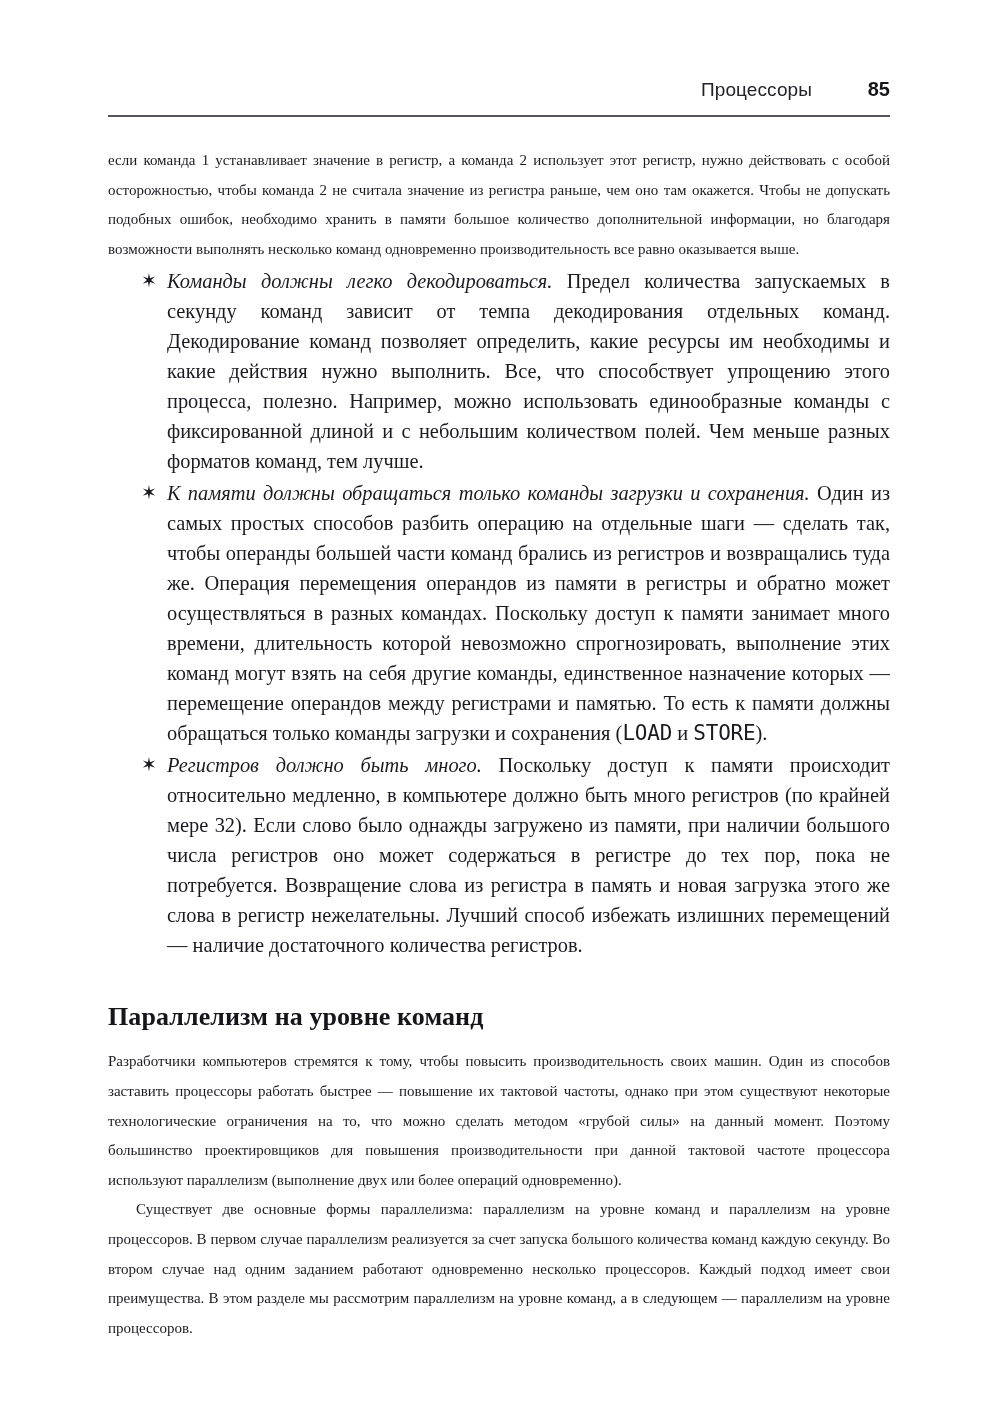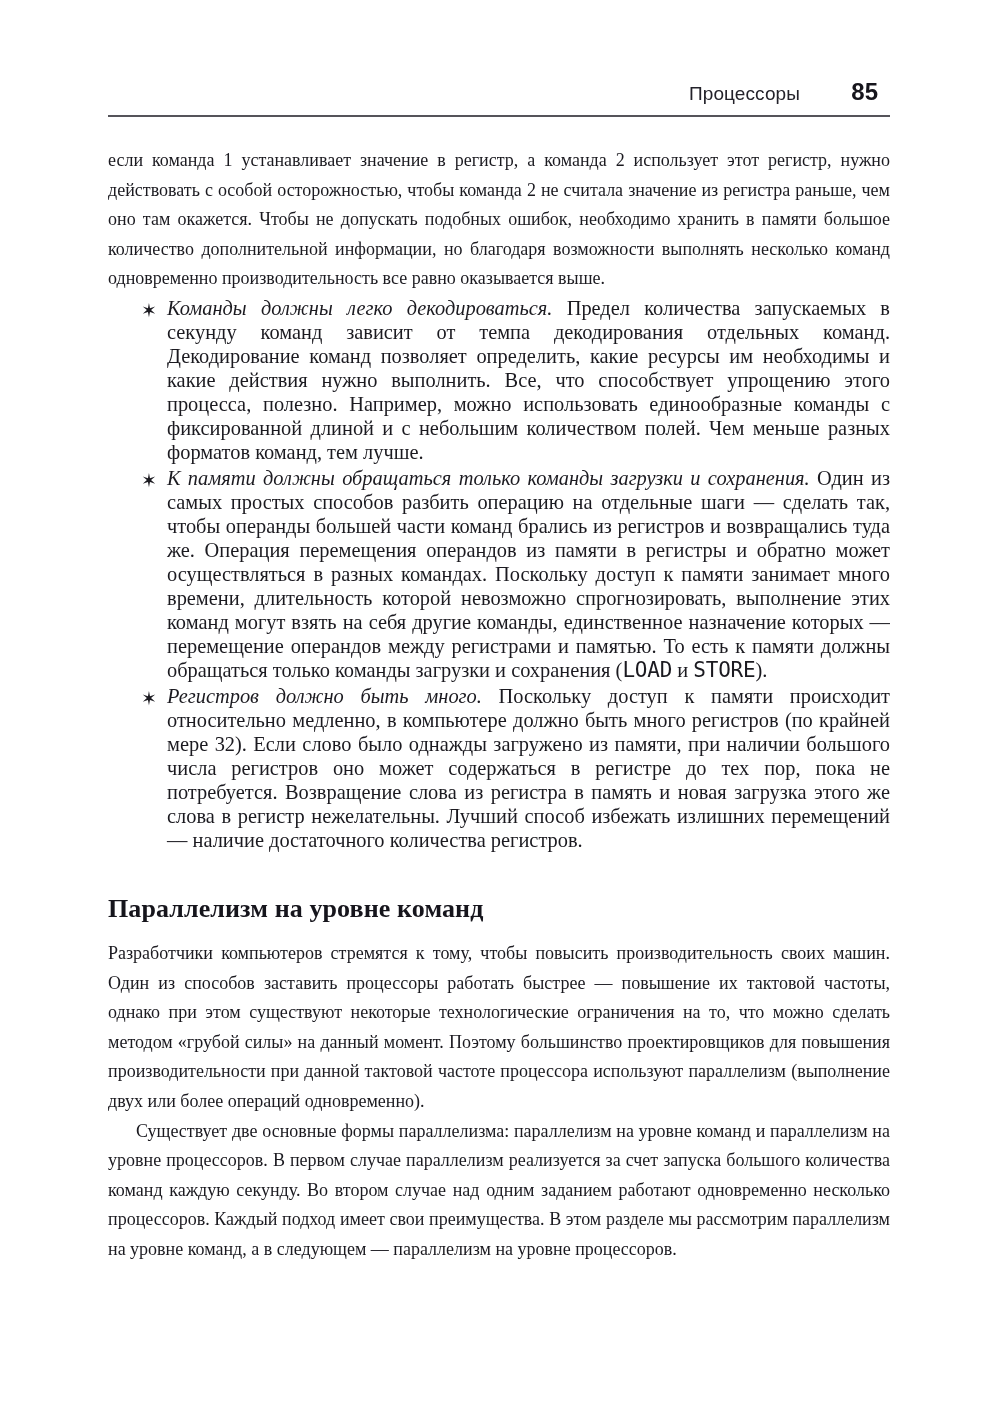--- a/index.html
+++ b/index.html
@@ -21,35 +21,35 @@
     left: 0;
     top: 0;
     width: 1000px;
     height: 1424px;
     background: #fff;
   }
 
   
   .running-head {
     position: absolute;
-    left: 96px;
+    left: 108px;
     top: 78px;
     width: 782px;
     display: flex;
     align-items: baseline;
     justify-content: flex-end;
     font-family: "Liberation Sans", "DejaVu Sans", sans-serif;
   }
   .running-head .chapter-title {
     font-size: 19px;
     color: #23222a;
     letter-spacing: 0.1px;
   }
   .running-head .page-number {
-    font-size: 24px;
+    font-size: 20px;
     font-weight: bold;
     color: #16151c;
     margin-left: 44px;
     min-width: 34px;
     text-align: right;
   }
   .head-rule {
     position: absolute;
     left: 108px;
     top: 115px;
@@ -61,21 +61,21 @@
   
   .content {
     position: absolute;
     left: 108px;
     top: 146px;
     width: 782px;
   }
 
   p.para {
     margin: 0;
-    font-size: 18px;
+    font-size: 15px;
     line-height: 29.6px;
     text-align: justify;
     text-justify: inter-word;
     hyphens: manual;
     color: #1b1a20;
   }
   p.para.indent {
     text-indent: 28px;
   }
   p.lead {
@@ -100,21 +100,21 @@
     width: 22px;
     text-align: center;
     font-size: 19px;
     line-height: 29.6px;
     color: #1b1a20;
     font-family: "DejaVu Sans", sans-serif;
   }
   ul.bullets > li p {
     margin: 0;
     font-size: 20.4px;
-    line-height: 24px;
+    line-height: 30px;
     text-align: justify;
     color: #1b1a20;
   }
   .term {
     font-style: italic;
   }
   .code {
     font-family: "DejaVu Sans Mono", "Liberation Mono", monospace;
     font-size: 21px;
     letter-spacing: -0.2px;

